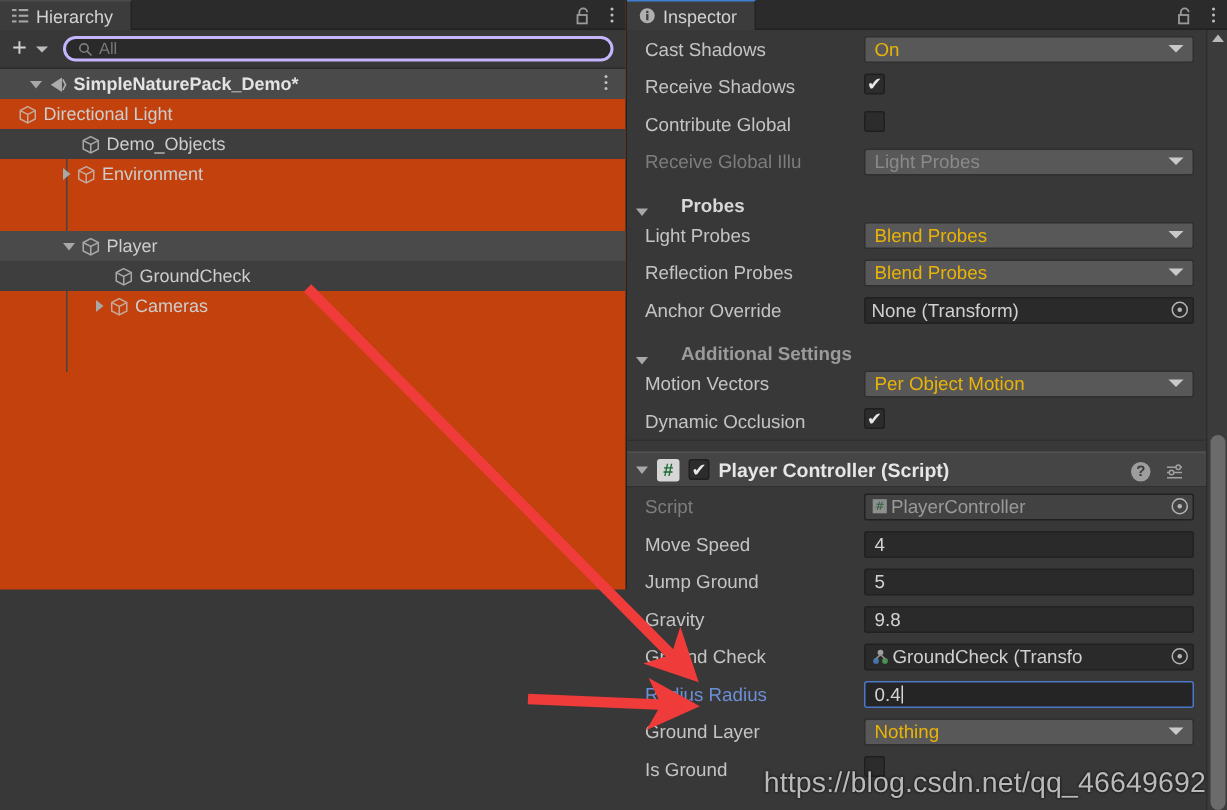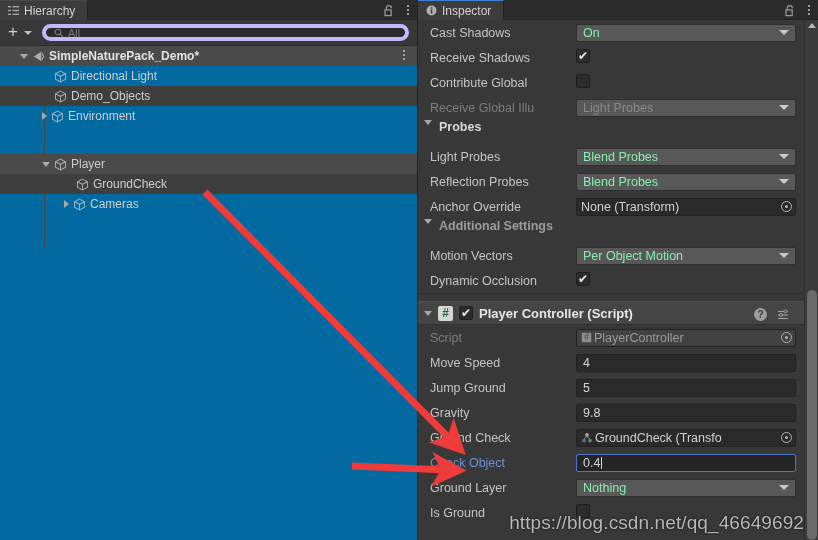--- a/index.html
+++ b/index.html
@@ -8,22 +8,22 @@
     background:#383838;
     font-family:"Liberation Sans", sans-serif;
     font-size:12px;
     color:#c4c4c4;
     -webkit-font-smoothing:antialiased;
   }
   #root{ position:relative; width:818px; height:540px; }
 
   
   #hierarchy{
-    position:absolute; left:0; top:0; width:418px; height:540px;
-    background:#0369a1;
+    position:absolute; left:0; top:0; width:418px; height:393px;
+    background:#c2410c;
     border-right:1px solid #232323;
   }
   .tabbar{
     position:relative; height:20px; background:#2b2b2b;
     border-bottom:1px solid #212121;
   }
   .tab{
     position:absolute; left:0; top:0; height:20px;
     background:#3c3c3c; color:#d2d2d2;
     display:flex; align-items:center; gap:5px;
@@ -44,21 +44,21 @@
   .h-toolbar{
     height:26px; background:#383838; display:flex; align-items:center;
     padding:0 8px; gap:6px; border-bottom:1px solid #2c2c2c;
   }
   .plus{ color:#d0d0d0; font-size:17px; line-height:1; padding-bottom:2px;}
   .caret-down{
     width:0;height:0;border-left:4px solid transparent;border-right:4px solid transparent;
     border-top:4px solid #bdbdbd;
   }
   .searchbox{
-    flex:1; height:17px; background:#2a2a2a; border:4px solid #c4b5fd;
+    flex:1; height:17px; background:#2a2a2a; border:2px solid #c4b5fd;
     border-radius:9px; display:flex; align-items:center; gap:4px; padding:0 8px;
     color:#787878; font-size:11px; margin-left:4px;
   }
 
   .tree{ position:relative; }
   .row{
     position:relative; height:20px; display:flex; align-items:center;
     font-size:12px; color:#cdcdcd; white-space:nowrap;
   }
   .row.alt{ background:#3e3e3e; }
@@ -90,21 +90,21 @@
     height:25px; display:flex; align-items:center; padding-left:12px;
   }
   .prop .name{
     width:146px; color:#c4c4c4; font-size:12.5px; white-space:nowrap; overflow:hidden;
   }
   .prop .name.dim{ color:#7d7d7d; }
   .prop .name.blue{ color:#6d8fd6; }
   .field{ flex:1; margin-right:22px; height:18px; position:relative;}
   .dropdown{
     height:18px; background:#585858; border:1px solid #2f2f2f; border-radius:2px;
-    display:flex; align-items:center; padding:0 6px; color:#86efac; font-size:12.5px;
+    display:flex; align-items:center; padding:0 6px; color:#eab308; font-size:12.5px;
   }
   .dropdown.dim{ color:#8a8a8a; }
   .dd-arrow{
     position:absolute; right:7px; top:6px;
     width:0;height:0;border-left:5px solid transparent;border-right:5px solid transparent;
     border-top:5px solid #c9c9c9;
   }
   .numfield{
     height:18px; background:#2a2a2a; border:1px solid #212121; border-radius:2px;
     display:flex; align-items:center; padding:0 6px; color:#d3d3d3; font-size:12.5px;
@@ -128,21 +128,21 @@
     width:11px;height:11px;border-radius:50%;border:1.5px solid #b4b4b4;
     display:flex;align-items:center;justify-content:center;
   }
   .ring i{ width:3px;height:3px;border-radius:50%;background:#b4b4b4;display:block;}
   .chk{
     width:14px; height:14px; background:#2c2c2c; border:1px solid #1f1f1f;
     border-radius:2px; display:flex; align-items:center; justify-content:center;
     color:#e8e8e8; font-size:12px; line-height:1;
   }
   .sect{
-    height:24px; display:flex; align-items:flex-start; gap:7px; padding-left:6px;
+    height:24px; display:flex; align-items:flex-end; gap:22px; padding-left:6px;
     font-weight:bold; color:#d8d8d8; font-size:12.5px;
   }
   .sect .tw{
     width:0;height:0;border-left:4.5px solid transparent;border-right:4.5px solid transparent;
     border-top:5px solid #a8a8a8;
   }
   .sect.dim{ color:#9b9b9b; }
 
   .comp-sep{ height:8px; background:#383838; border-top:1px solid #303030;}
   .comp-head{
@@ -250,21 +250,21 @@
               <path d="M10.6 3.2 L12.6 7 L10.6 10.8" fill="none" stroke="#cfcfcf" stroke-width="1.2"></path>
             </svg>
           </span>
           <span class="lbl">SimpleNaturePack_Demo*</span>
           <span class="kebab row-kebab">
             <i></i>
             <i></i>
             <i></i>
           </span>
         </div>
-        <div class="row" style="padding-left: 42px;">
+        <div class="row" style="">
           <span class="twisty hidden"></span>
           <span class="ico">
             <svg width="13" height="13" viewBox="0 0 14 14">
               <path d="M7 1.2 L12.4 4 L12.4 10 L7 12.8 L1.6 10 L1.6 4 Z" fill="none" stroke="#c9c9c9" stroke-width="1.1"></path>
               <path d="M1.6 4 L7 6.8 L12.4 4" fill="none" stroke="#c9c9c9" stroke-width="1.1"></path>
               <path d="M7 6.8 L7 12.8" fill="none" stroke="#c9c9c9" stroke-width="1.1"></path>
             </svg>
           </span>
           <span class="lbl">Directional Light</span>
         </div>
@@ -521,21 +521,21 @@
               <span>GroundCheck (Transfo</span>
             </div>
             <span class="objpick">
               <span class="ring">
                 <i></i>
               </span>
             </span>
           </div>
         </div>
         <div class="prop">
-          <span class="name blue">Check Object</span>
+          <span class="name blue">Radius Radius</span>
           <div class="field">
             <div class="numfield focused">
               <span>0.4</span>
               <span class="caretbar"></span>
             </div>
           </div>
         </div>
         <div class="prop">
           <span class="name">Ground Layer</span>
           <div class="field">

